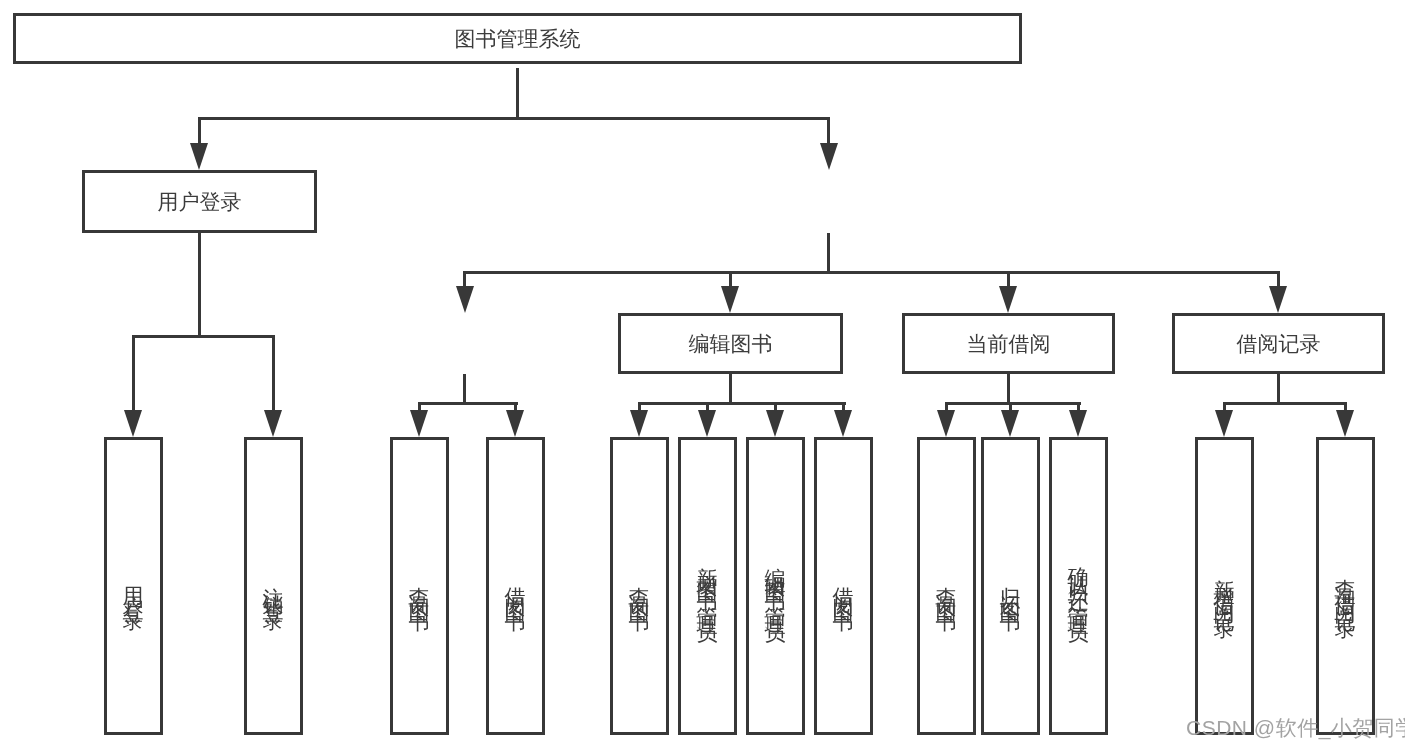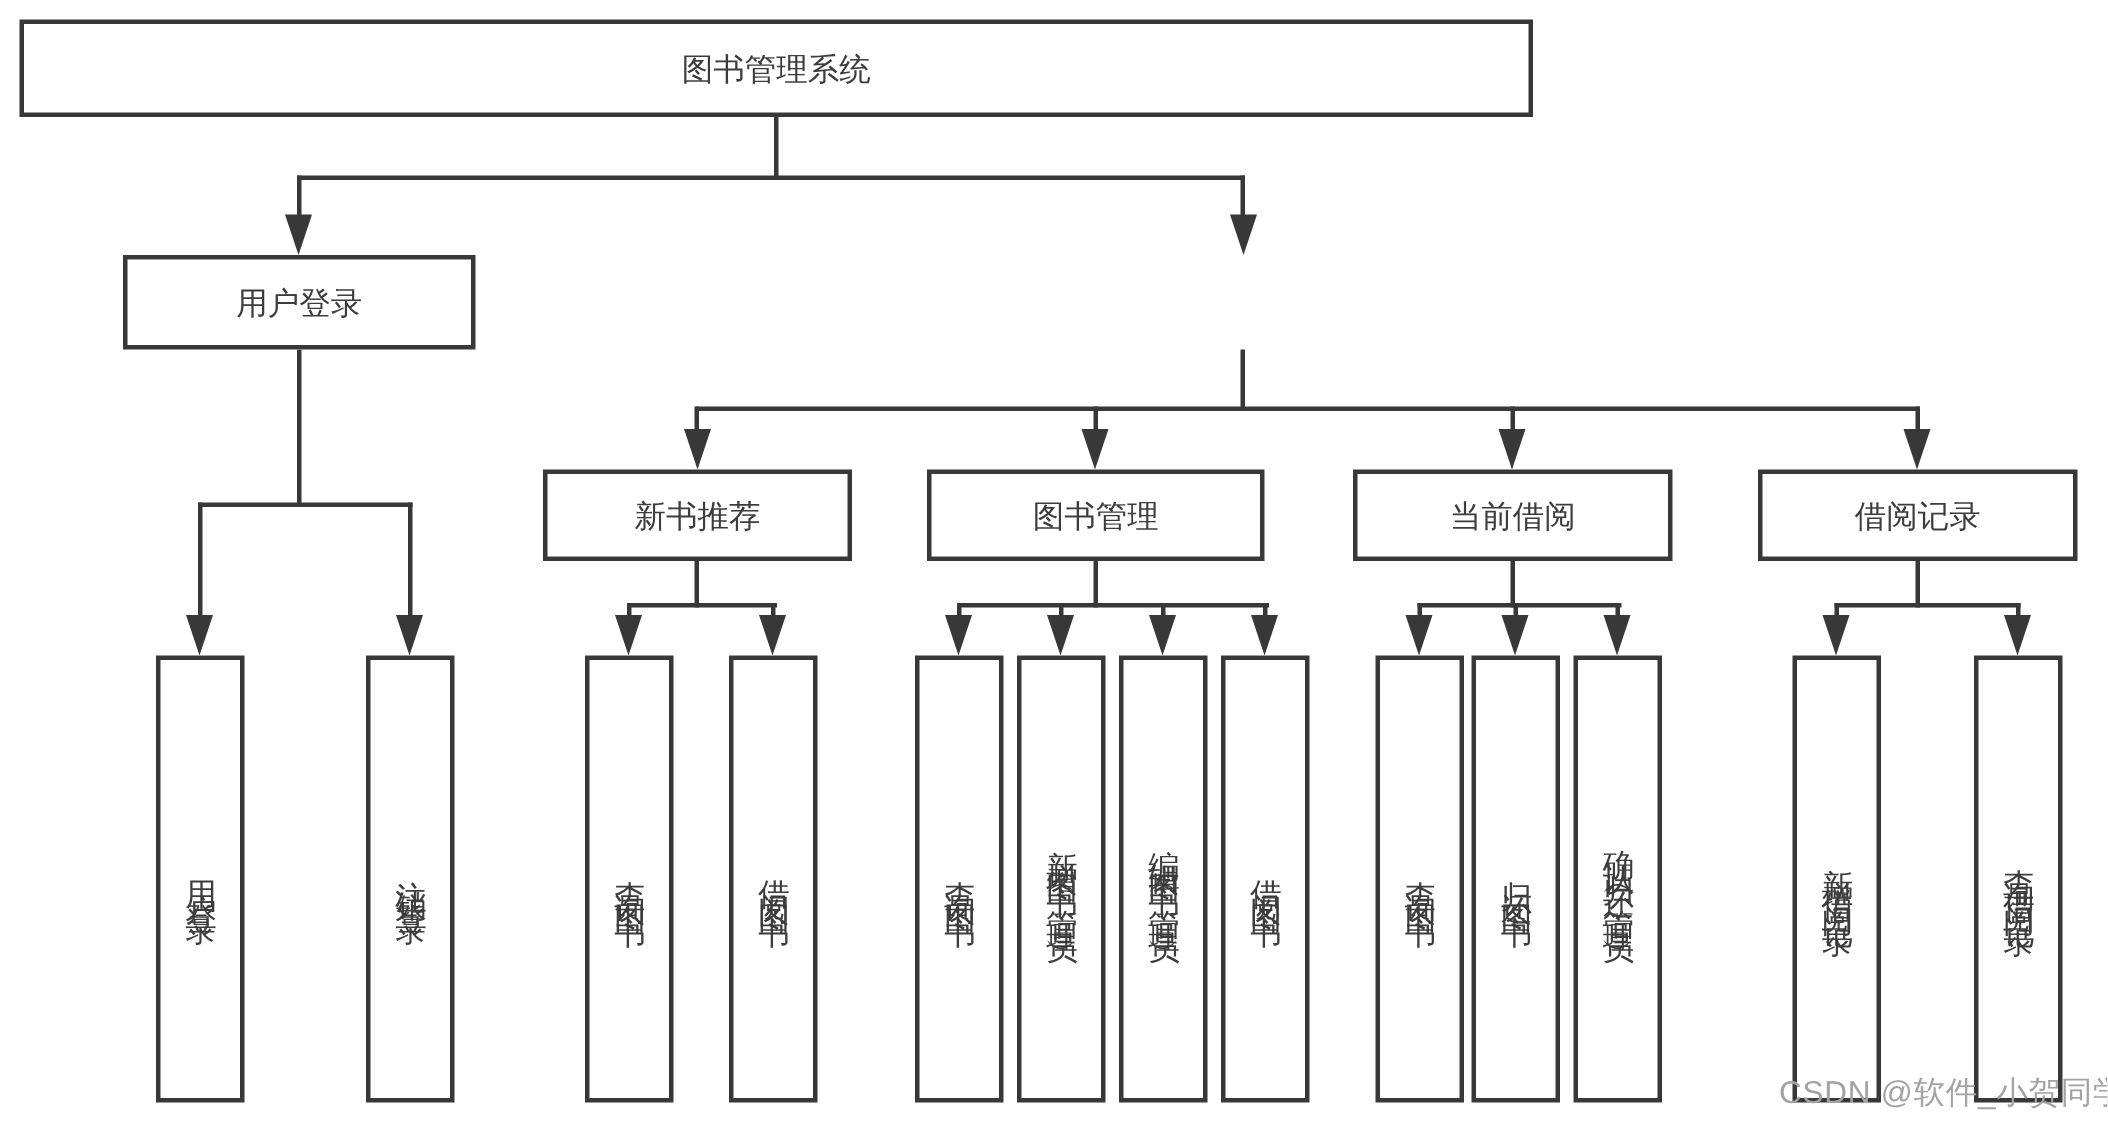--- a/index.html
+++ b/index.html
@@ -83,33 +83,30 @@
   <div class="vl" style="left:1077px;top:402px;height:12px"></div>
   <div class="ar" style="left:1069px;top:410px"></div>
 
   <div class="vl" style="left:1277px;top:374px;height:31px"></div>
   <div class="hl" style="left:1223px;top:402px;width:124px"></div>
   <div class="vl" style="left:1223px;top:402px;height:12px"></div>
   <div class="ar" style="left:1215px;top:410px"></div>
   <div class="vl" style="left:1344px;top:402px;height:12px"></div>
   <div class="ar" style="left:1336px;top:410px"></div>
 
-  <div class="box" style="left:13px;top:13px;width:1009px;height:65px">
+  <div class="box" style="left:13px;top:13px;width:1009px;height:51px">
     <span>图书管理系统</span>
   </div>
 
   <div class="box" style="left:82px;top:170px;width:235px;height:63px">
     <span>用户登录</span>
   </div>
 
-  <div class="box" style="left:362px;top:313px;width:206px;height:61px">
-    <span>新书推荐</span>
-  </div>
   <div class="box" style="left:618px;top:313px;width:225px;height:61px">
-    <span>图书管理</span>
+    <span>编辑图书</span>
   </div>
   <div class="box" style="left:902px;top:313px;width:213px;height:61px">
     <span>当前借阅</span>
   </div>
   <div class="box" style="left:1172px;top:313px;width:213px;height:61px">
     <span>借阅记录</span>
   </div>
 
   <div class="box vbox" style="left:104px;top:437px;width:59px;height:298px">
     <span>用户登录</span>

